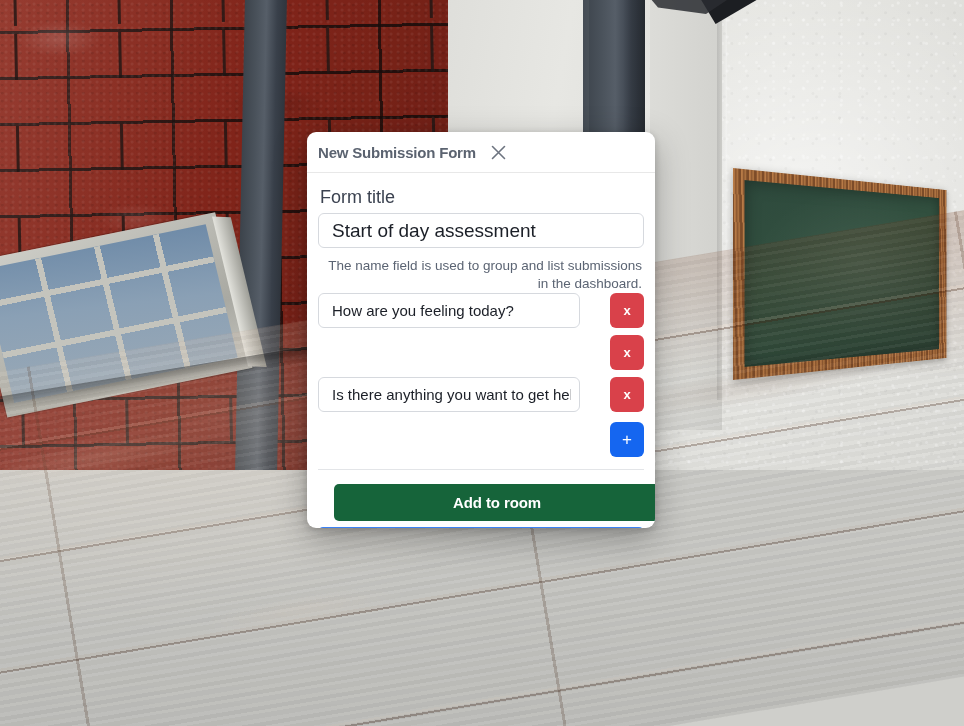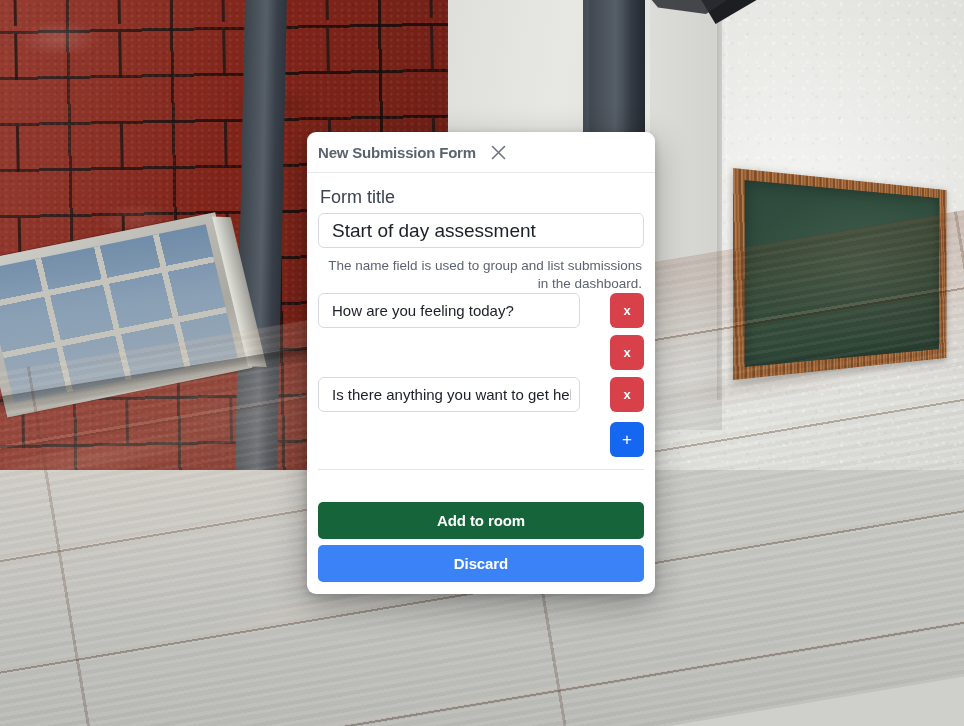--- a/index.html
+++ b/index.html
@@ -240,21 +240,21 @@
   .floor-contact{
     position:absolute; left:-10px; top:398px; width:480px; height:16px;
     background: linear-gradient(180deg, rgba(0,0,0,.38), rgba(0,0,0,0));
     transform: rotate(-9.2deg); transform-origin:left top;
   }
 
   
   .modal {
     position: absolute;
     left: 307px; top: 132px;
-    width: 348px; height: 462px;
+    width: 348px; height: 396px;
     background: #ffffff;
     border-radius: 9px;
     box-shadow: 0 10px 34px rgba(0,0,0,.30), 0 2px 8px rgba(0,0,0,.18);
     overflow: hidden;
     display: flex;
     flex-direction: column;
   }
   .modal-header {
     height: 41px;
     display: flex;
@@ -382,21 +382,21 @@
     height: 37px;
     border: none;
     border-radius: 5px;
     color: #ffffff;
     font-family: "Liberation Sans", sans-serif;
     font-size: 15px;
     font-weight: bold;
     cursor: pointer;
     letter-spacing: -0.1px;
   }
-  .btn-primary { background: #16643a; margin-bottom: 6px; }
+  .btn-primary { background: #16643a; margin-bottom: 6px; margin-left: 16px; }
   .btn-secondary { background: #3b82f6; }
 </style>
 </head>
 <body>
 
 <div class="scene">
 
   <div class="wall-back"></div>
   <div class="wall-return"></div>
   <div class="wall-corner"></div>

